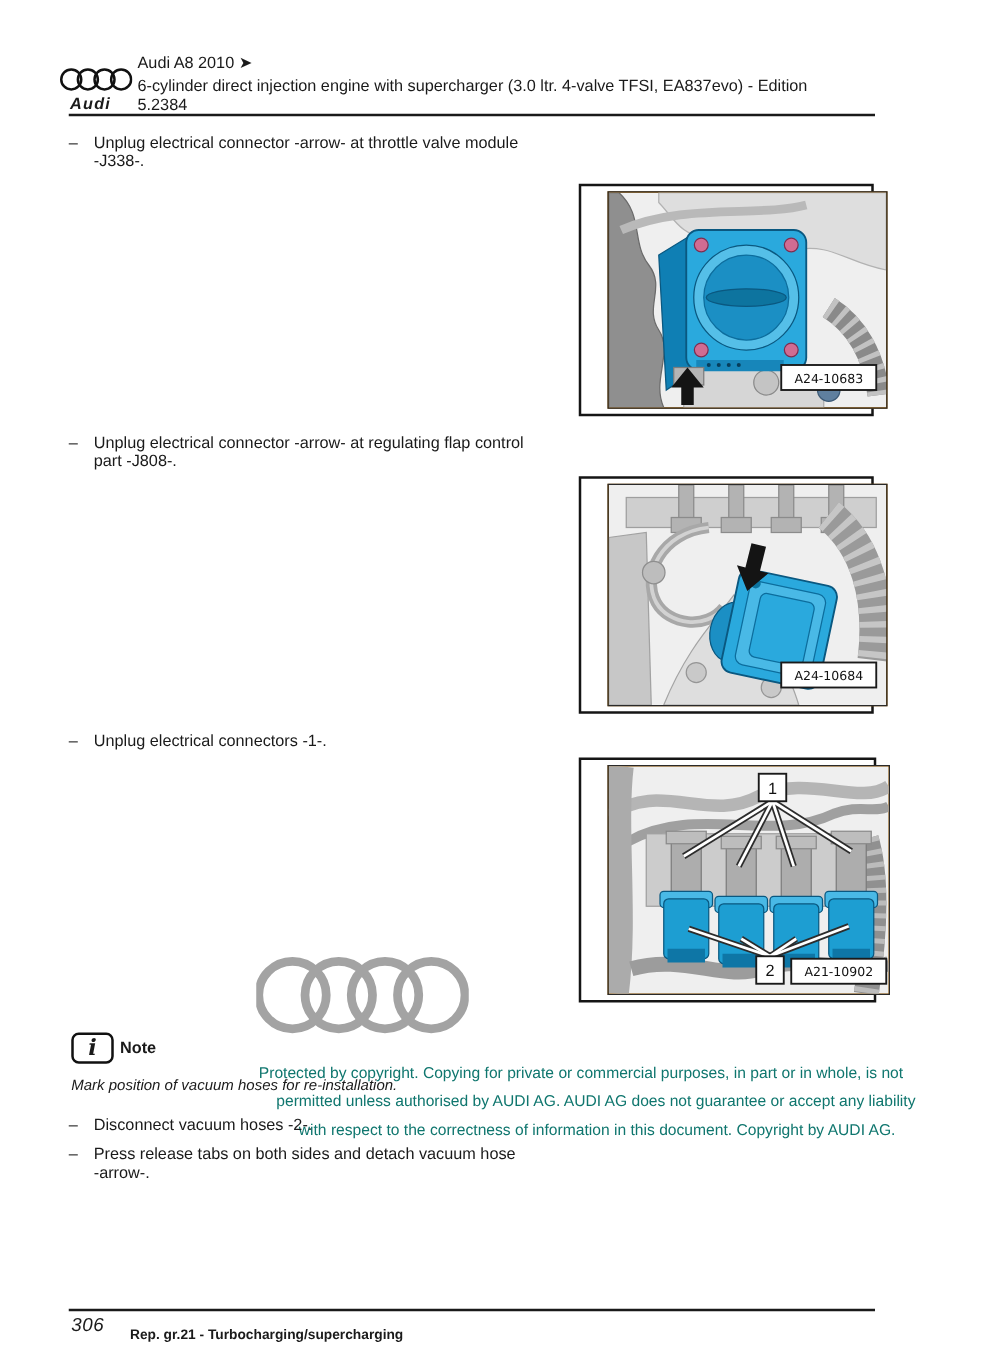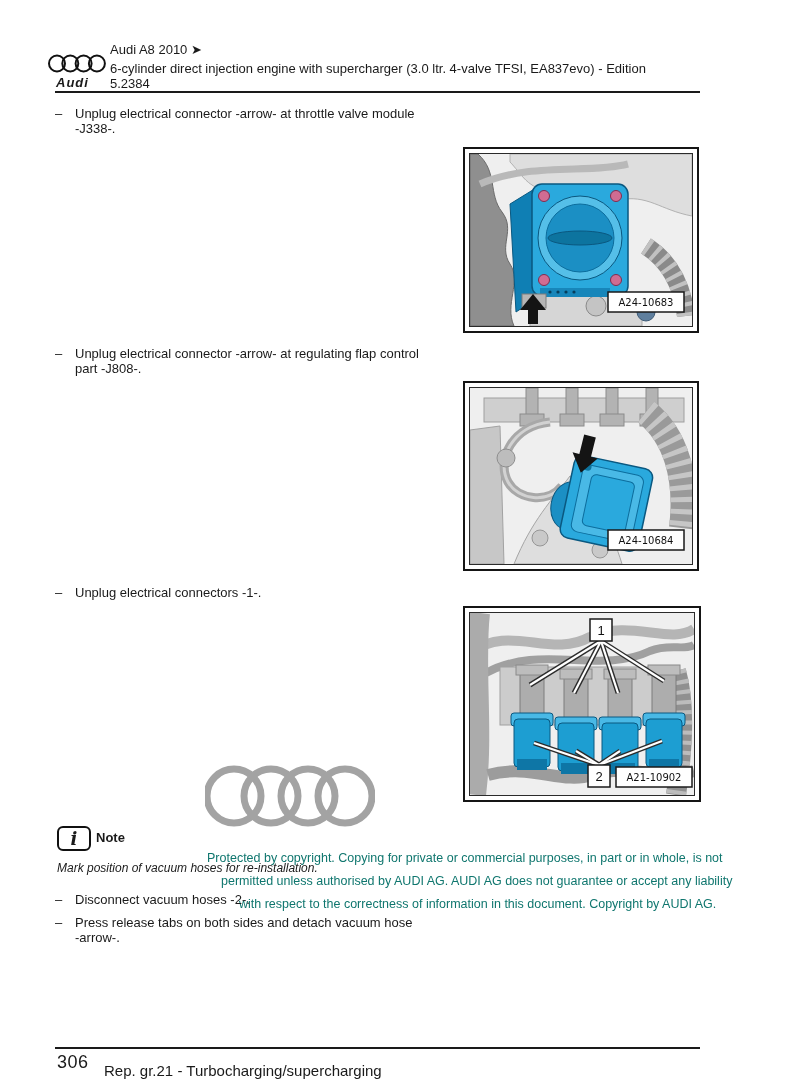--- a/index.html
+++ b/index.html
@@ -11,38 +11,38 @@
   
   .hdr-text{font-size:13px;line-height:15px;white-space:nowrap;}
   .brand-word{font-size:13px;font-weight:bold;letter-spacing:1px;font-style:italic;}
   .rule{background:#1a1a1a;height:2px;}
   
   .step{position:absolute;left:55px;display:flex;font-size:13px;line-height:14.5px;}
   .dash{width:20px;flex:none;}
   .step-text{width:380px;white-space:nowrap;}
   
   .fig{position:absolute;background:#fff;border:2px solid #151515;padding:4px;box-sizing:border-box;}
-  .fig-inner{border:1px solid #2a2a2a;width:100%;height:100%;box-sizing:border-box;background:#a16207;overflow:hidden;}
+  .fig-inner{border:1px solid #2a2a2a;width:100%;height:100%;box-sizing:border-box;background:#a16207;overflow:hidden;margin-left:17px;}
   .fig-inner svg{display:block;width:100%;height:100%;}
   .plate-text{font-size:10px;font-family:"DejaVu Sans",sans-serif;fill:#111;}
   .callout-num{font-size:13px;font-family:"Liberation Sans",sans-serif;fill:#111;}
   
   .note-icon{
     position:absolute;left:57px;top:826px;width:30px;height:21px;border:2px solid #111;
     border-radius:6px;display:flex;align-items:center;justify-content:center;background:#fff;
   }
   .note-icon span{font-family:"DejaVu Serif",serif;font-style:italic;font-weight:bold;font-size:18px;line-height:18px;}
   .note-label{font-size:13px;font-weight:bold;}
   .note-italic{font-size:12px;font-style:italic;white-space:nowrap;}
   
   .wm-text{font-size:12.5px;color:#0f766e;white-space:nowrap;z-index:1;}
   .content-top{z-index:2;}
   
-  .page-num{font-size:18px;letter-spacing:0.5px;}
-  .section-ref{font-size:15px;}
+  .page-num{font-size:15px;letter-spacing:0.5px;font-style:italic;}
+  .section-ref{font-size:11px;font-weight:bold;}
 </style>
 </head>
 <body>
 
 <div class="page">
 
   <div class="abs" style="left:205px;top:762px;z-index:1;">
     <svg width="170" height="68" viewBox="0 0 170 68">
       <g fill="none" stroke="#a3a3a3" stroke-width="7">
         <circle cx="29" cy="34" r="27"></circle>

